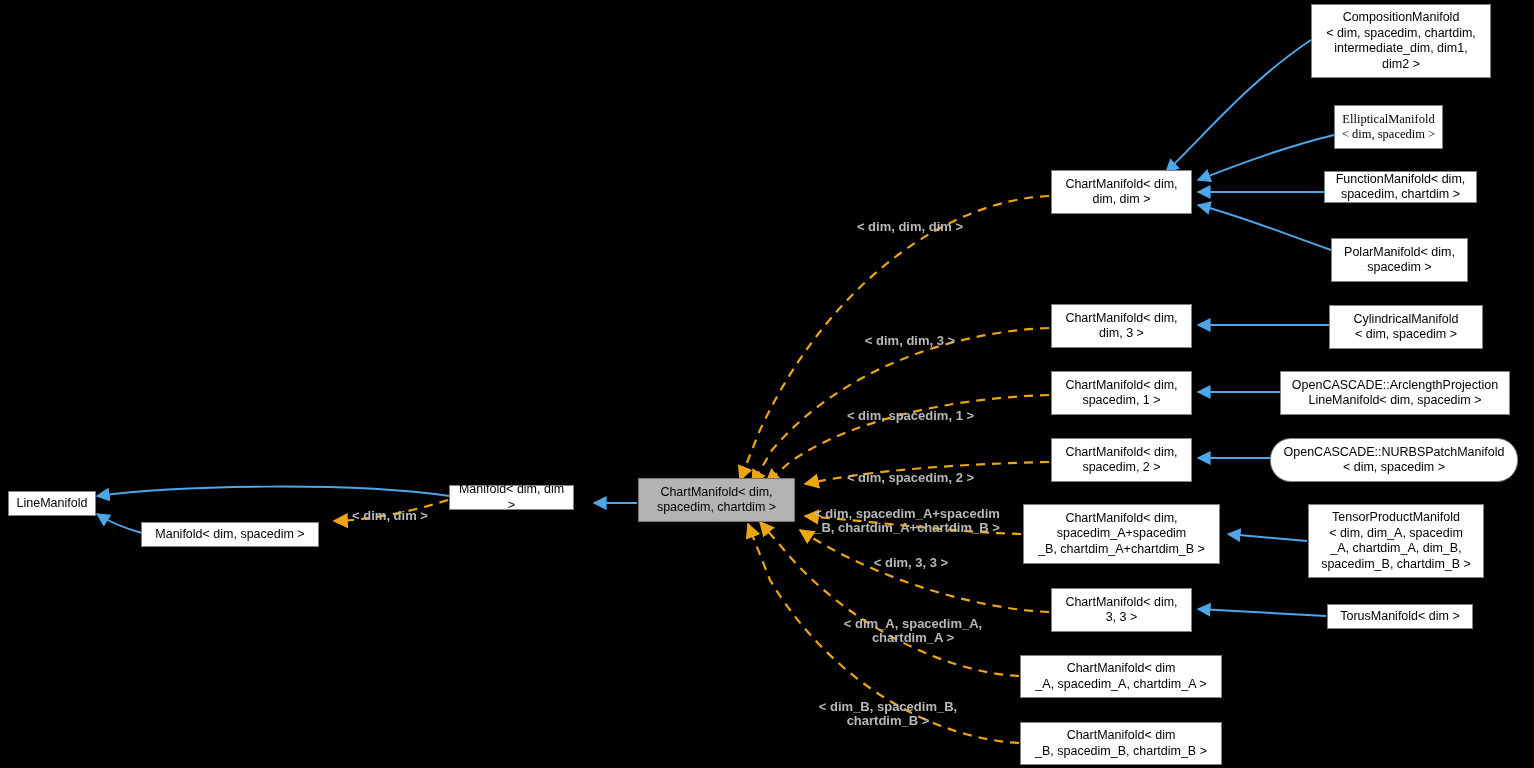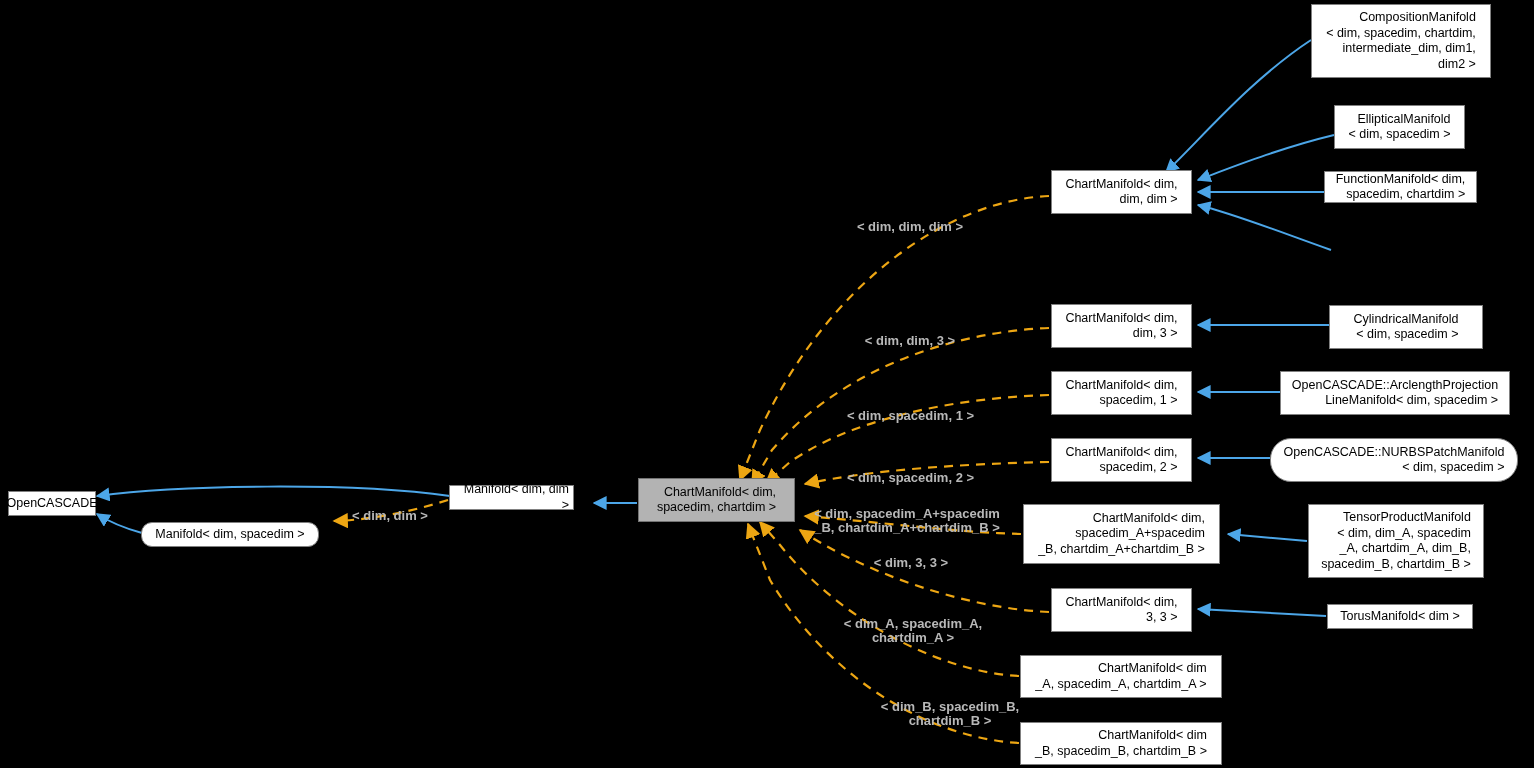--- a/index.html
+++ b/index.html
@@ -23,21 +23,21 @@
     width: 1534px;
     height: 768px;
     pointer-events: none;
   }
   .node {
     position: absolute;
     box-sizing: border-box;
     display: flex;
     align-items: center;
     justify-content: center;
-    text-align: right;
+    text-align: center;
     background: #ffffff;
     border: 1px solid #808080;
     color: #000000;
     font-size: 12.5px;
     line-height: 15.5px;
     padding: 2px 4px;
     white-space: pre-line;
     z-index: 5;
   }
   .node.highlight {
@@ -93,24 +93,24 @@
       <path d="M 1049 395 C 950 398, 850 420, 790 462 L 766 483"></path>
       <path d="M 1049 462 C 960 464, 870 470, 805 484"></path>
       <path d="M 1021 534 C 950 532, 880 522, 805 516"></path>
       <path d="M 1049 612 C 960 608, 860 570, 800 530"></path>
       <path d="M 1019 676 C 940 672, 840 620, 780 545 L 760 522"></path>
       <path d="M 1019 743 C 930 738, 830 680, 770 580 L 748 524"></path>
     </g>
   </svg>
 
   <div class="node" style="left:8px; top:491px; width:88px; height:25px;">
-    <span>OpenCASCADE</span>
-  </div>
-
-  <div class="node" style="left:141px; top:522px; width:178px; height:25px;border-radius:11px;">
+    <span>LineManifold</span>
+  </div>
+
+  <div class="node" style="left:141px; top:522px; width:178px; height:25px;">
     <span>Manifold&lt; dim, spacedim &gt;</span>
   </div>
 
   <div class="node" style="left:449px; top:485px; width:125px; height:25px;">
     <span>Manifold&lt; dim, dim &gt;</span>
   </div>
 
   <div class="node highlight" style="left:638px; top:478px; width:157px; height:44px;">
     <span>ChartManifold&lt; dim,
 spacedim, chartdim &gt;</span>
@@ -157,30 +157,34 @@
 _B, spacedim_B, chartdim_B &gt;</span>
   </div>
 
   <div class="node" style="left:1311px; top:4px; width:180px; height:74px;">
     <span>CompositionManifold
 &lt; dim, spacedim, chartdim,
 intermediate_dim, dim1,
 dim2 &gt;</span>
   </div>
 
-  <div class="node" style="left:1334px; top:105px; width:131px; height:44px;">
+  <div class="node" style="left:1334px; top:105px; width:109px; height:44px;font-family:Liberation Serif, serif;">
     <span>EllipticalManifold
 &lt; dim, spacedim &gt;</span>
   </div>
 
   <div class="node" style="left:1324px; top:171px; width:153px; height:32px;">
     <span>FunctionManifold&lt; dim,
 spacedim, chartdim &gt;</span>
   </div>
 
+  <div class="node" style="left:1331px; top:238px; width:137px; height:44px;">
+    <span>PolarManifold&lt; dim,
+spacedim &gt;</span>
+  </div>
 
   <div class="node" style="left:1329px; top:305px; width:154px; height:44px;">
     <span>CylindricalManifold
 &lt; dim, spacedim &gt;</span>
   </div>
 
   <div class="node" style="left:1280px; top:371px; width:230px; height:44px;">
     <span>OpenCASCADE::ArclengthProjection
 LineManifold&lt; dim, spacedim &gt;</span>
   </div>
@@ -228,18 +232,18 @@
 
   <div class="edge-label" style="left:866px; top:542px; width:90px;">
     <span>&lt; dim, 3, 3 &gt;</span>
   </div>
 
   <div class="edge-label" style="left:833px; top:603px; width:160px;">
     <span>&lt; dim_A, spacedim_A,
 chartdim_A &gt;</span>
   </div>
 
-  <div class="edge-label" style="left:870px; top:686px; width:160px;">
+  <div class="edge-label" style="left:808px; top:686px; width:160px;">
     <span>&lt; dim_B, spacedim_B,
 chartdim_B &gt;</span>
   </div>
 
 </div>
 
 </body></html>

